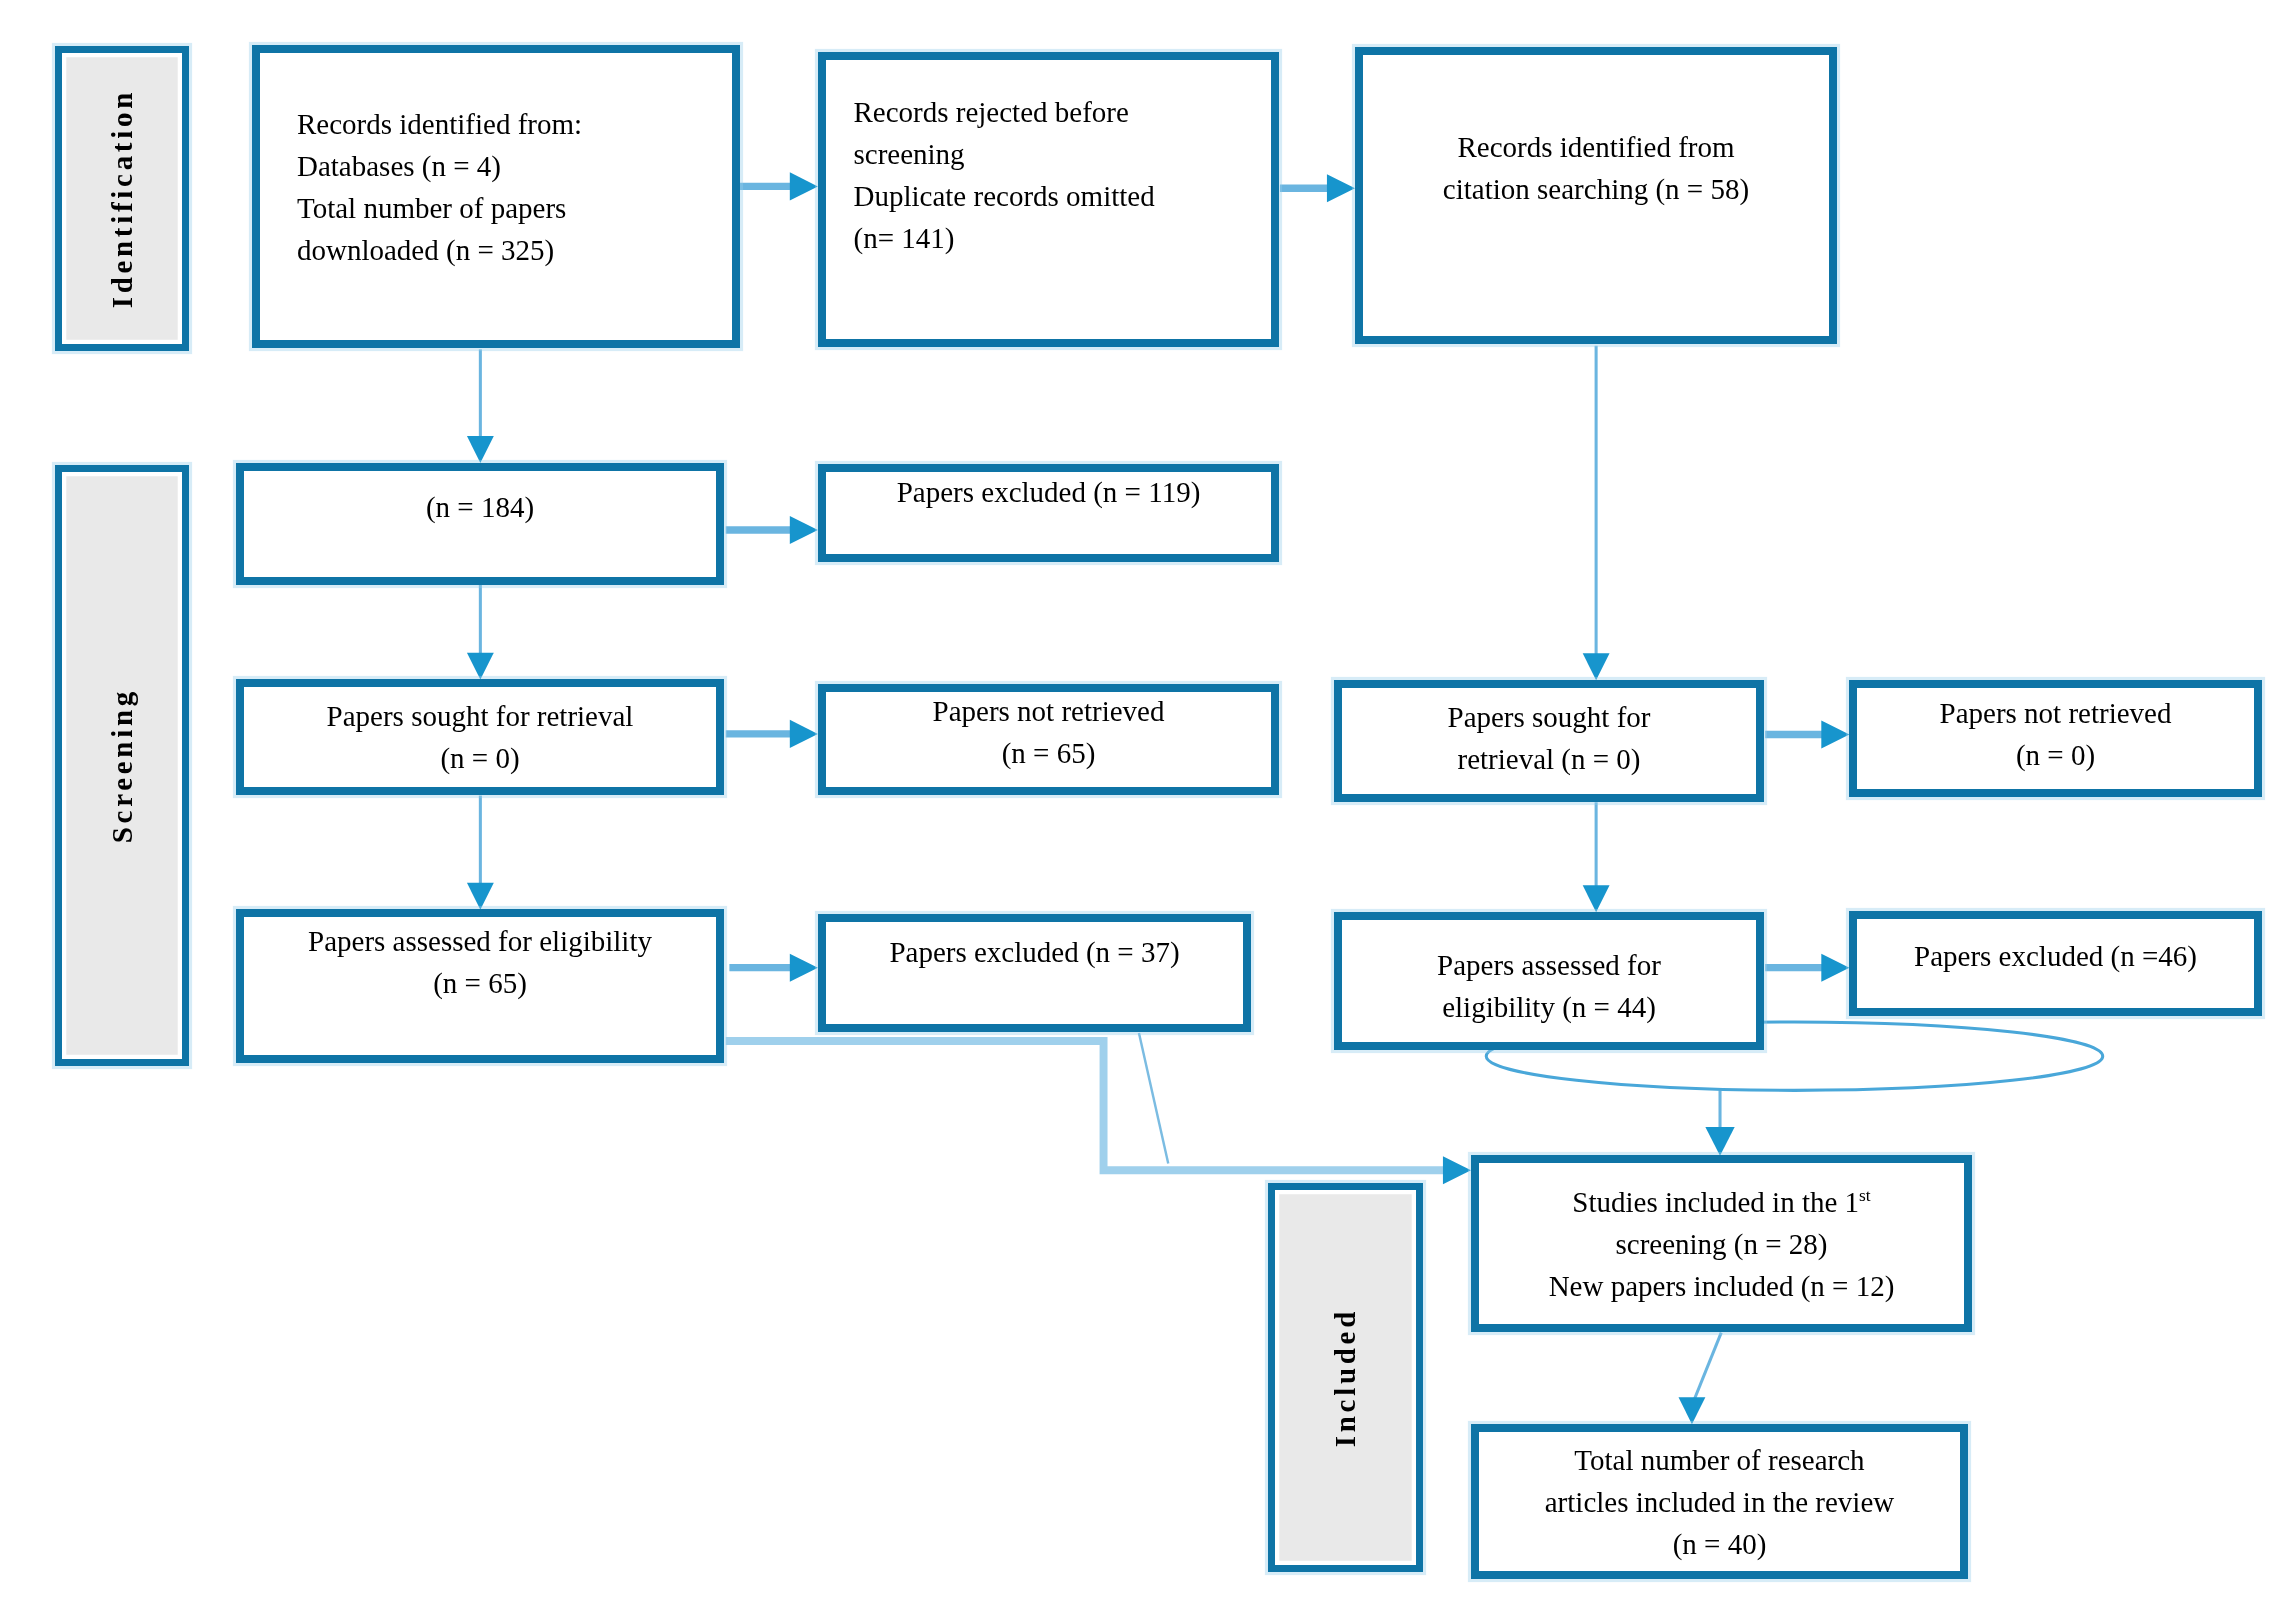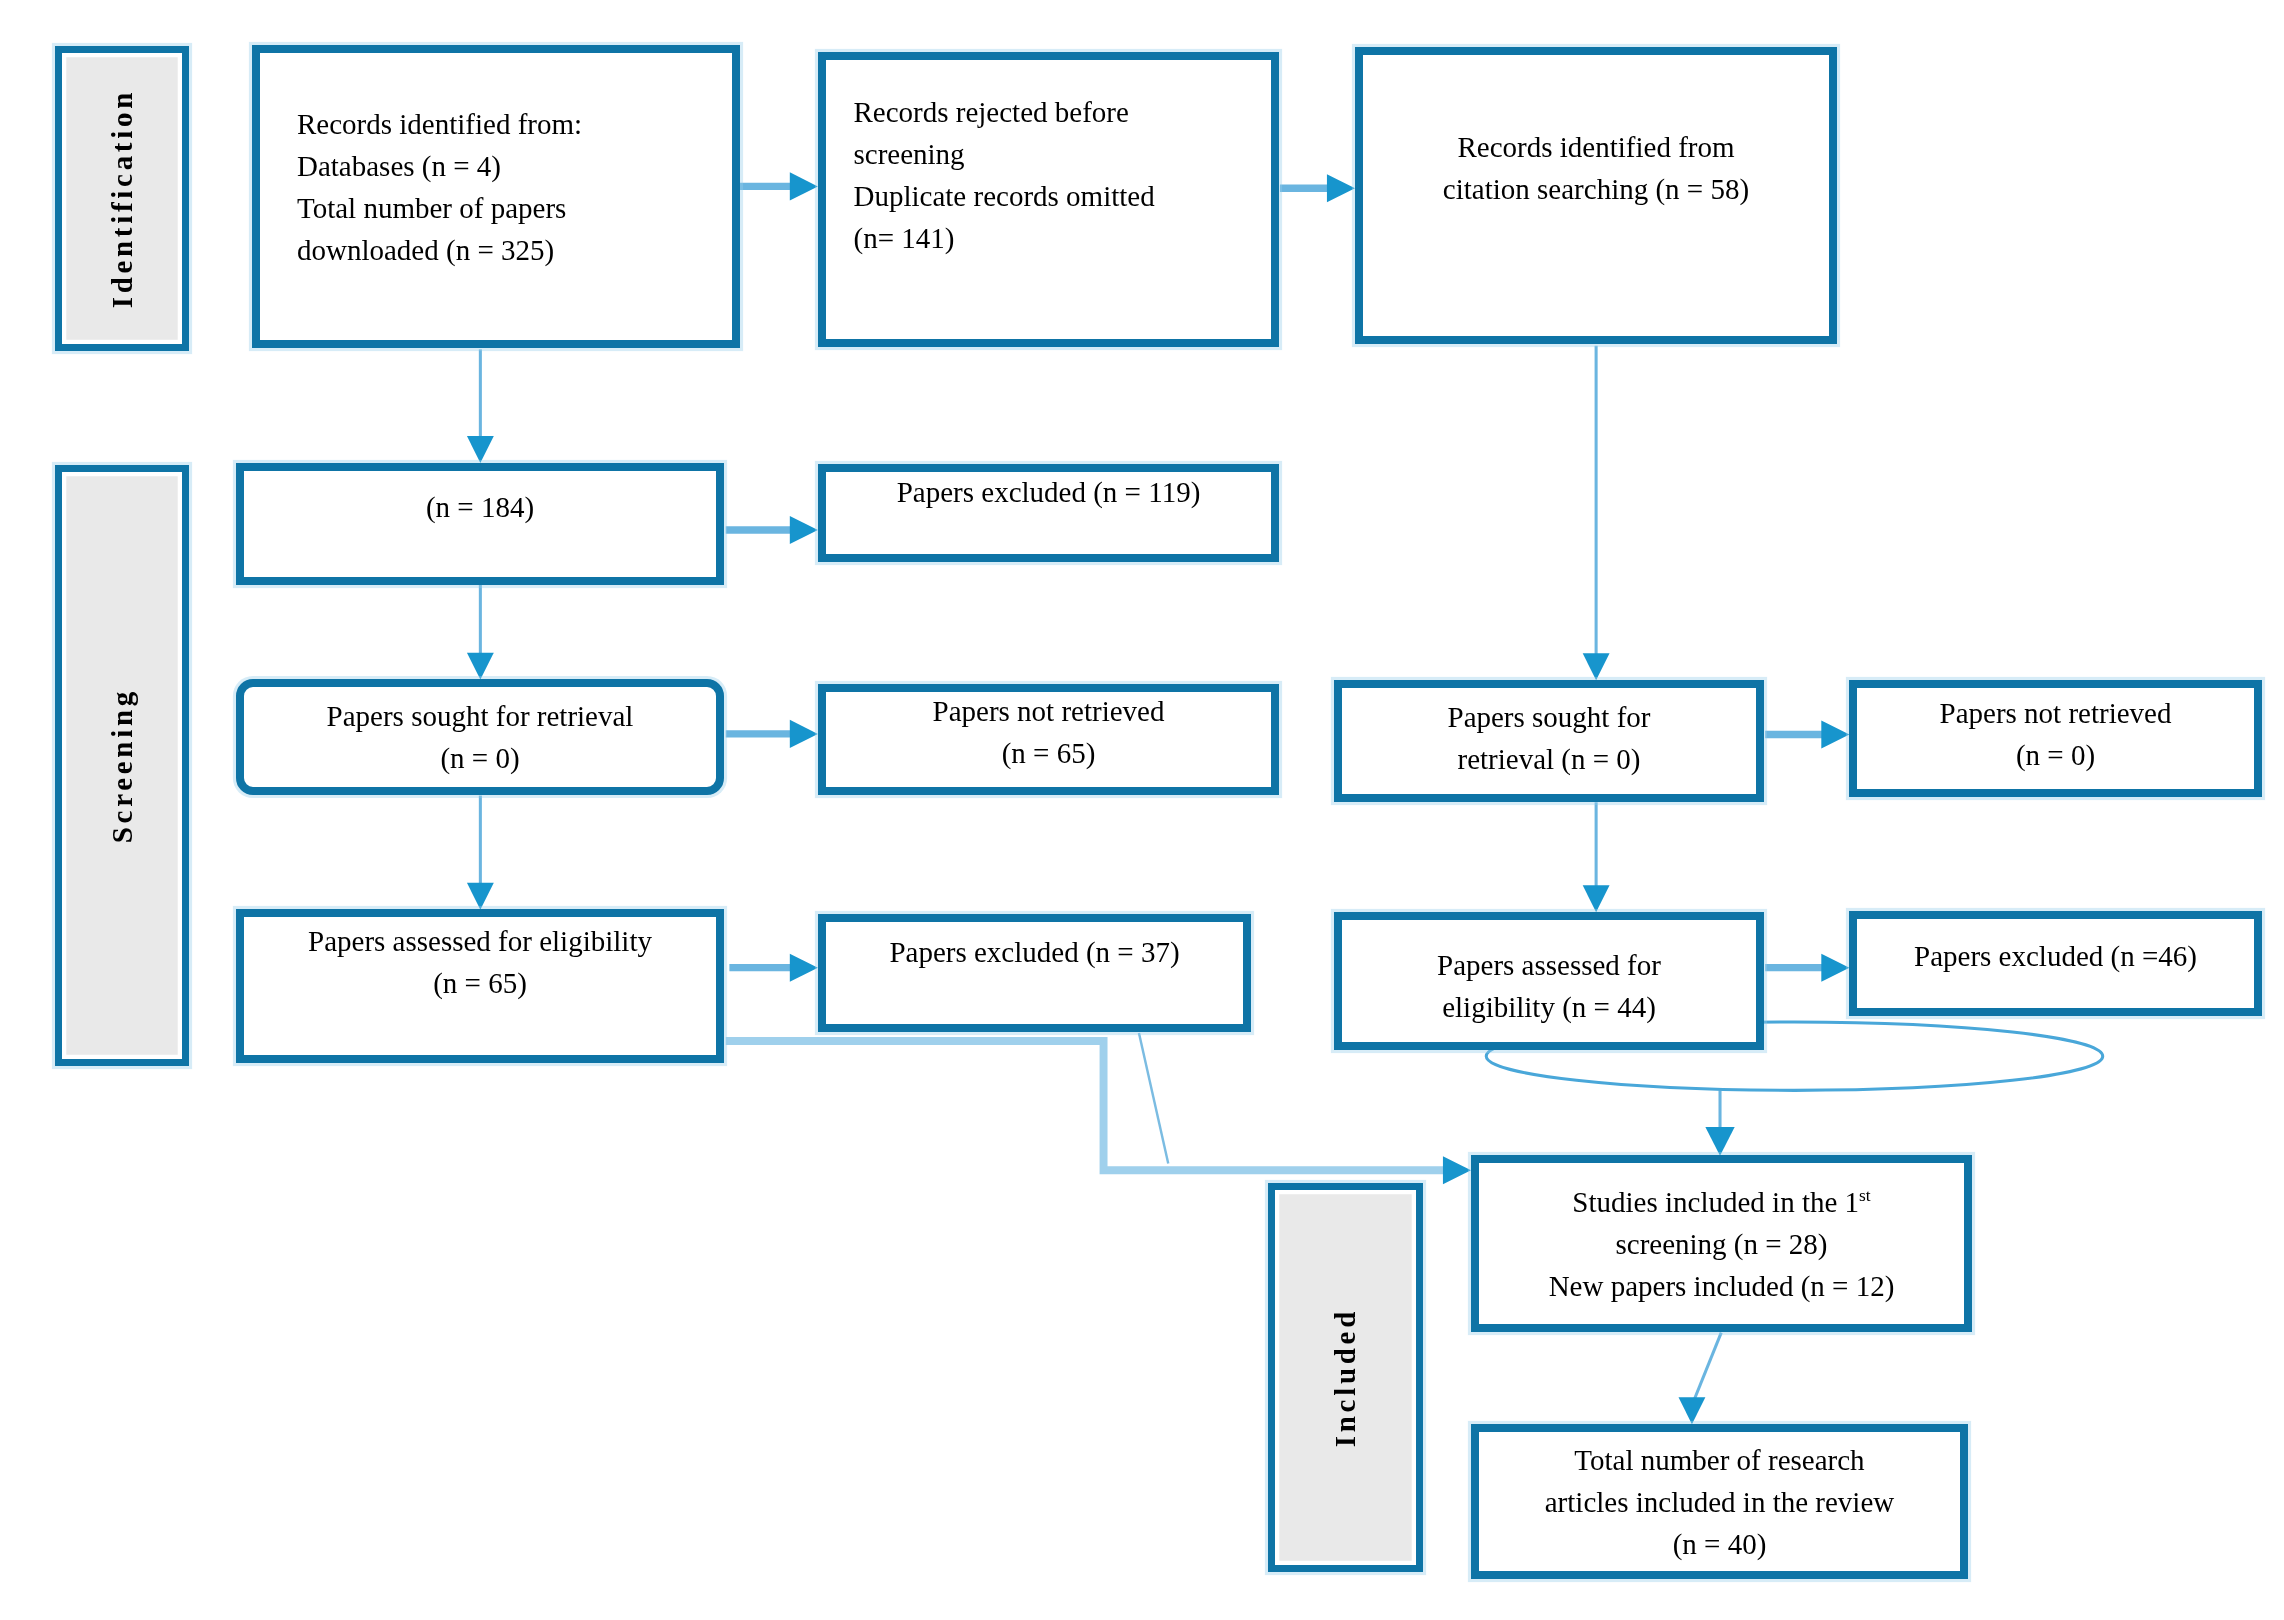--- a/index.html
+++ b/index.html
@@ -108,21 +108,21 @@
     <span class="bline">citation searching (n = 58)</span>
   </div>
 
   <div class="fbox" style="left:236px;top:463px;width:488px;height:122px;padding-bottom:34px;text-align:center;">
     <span class="bline">(n = 184)</span>
   </div>
   <div class="fbox" style="left:818px;top:464px;width:461px;height:98px;padding-bottom:43px;">
     <span class="bline">Papers excluded (n = 119)</span>
   </div>
 
-  <div class="fbox" style="left:236px;top:679px;width:488px;height:116px;border-radius:17px;">
+  <div class="fbox" style="left:236px;top:679px;width:488px;height:116px;">
     <span class="bline">Papers sought for retrieval</span>
     <span class="bline">(n = 0)</span>
   </div>
   <div class="fbox" style="left:818px;top:684px;width:461px;height:111px;padding-bottom:15.3px;">
     <span class="bline">Papers not retrieved</span>
     <span class="bline">(n = 65)</span>
   </div>
   <div class="fbox" style="left:1334px;top:680px;width:430px;height:122px;padding-bottom:6.1px;">
     <span class="bline">Papers sought for</span>
     <span class="bline">retrieval (n = 0)</span>

